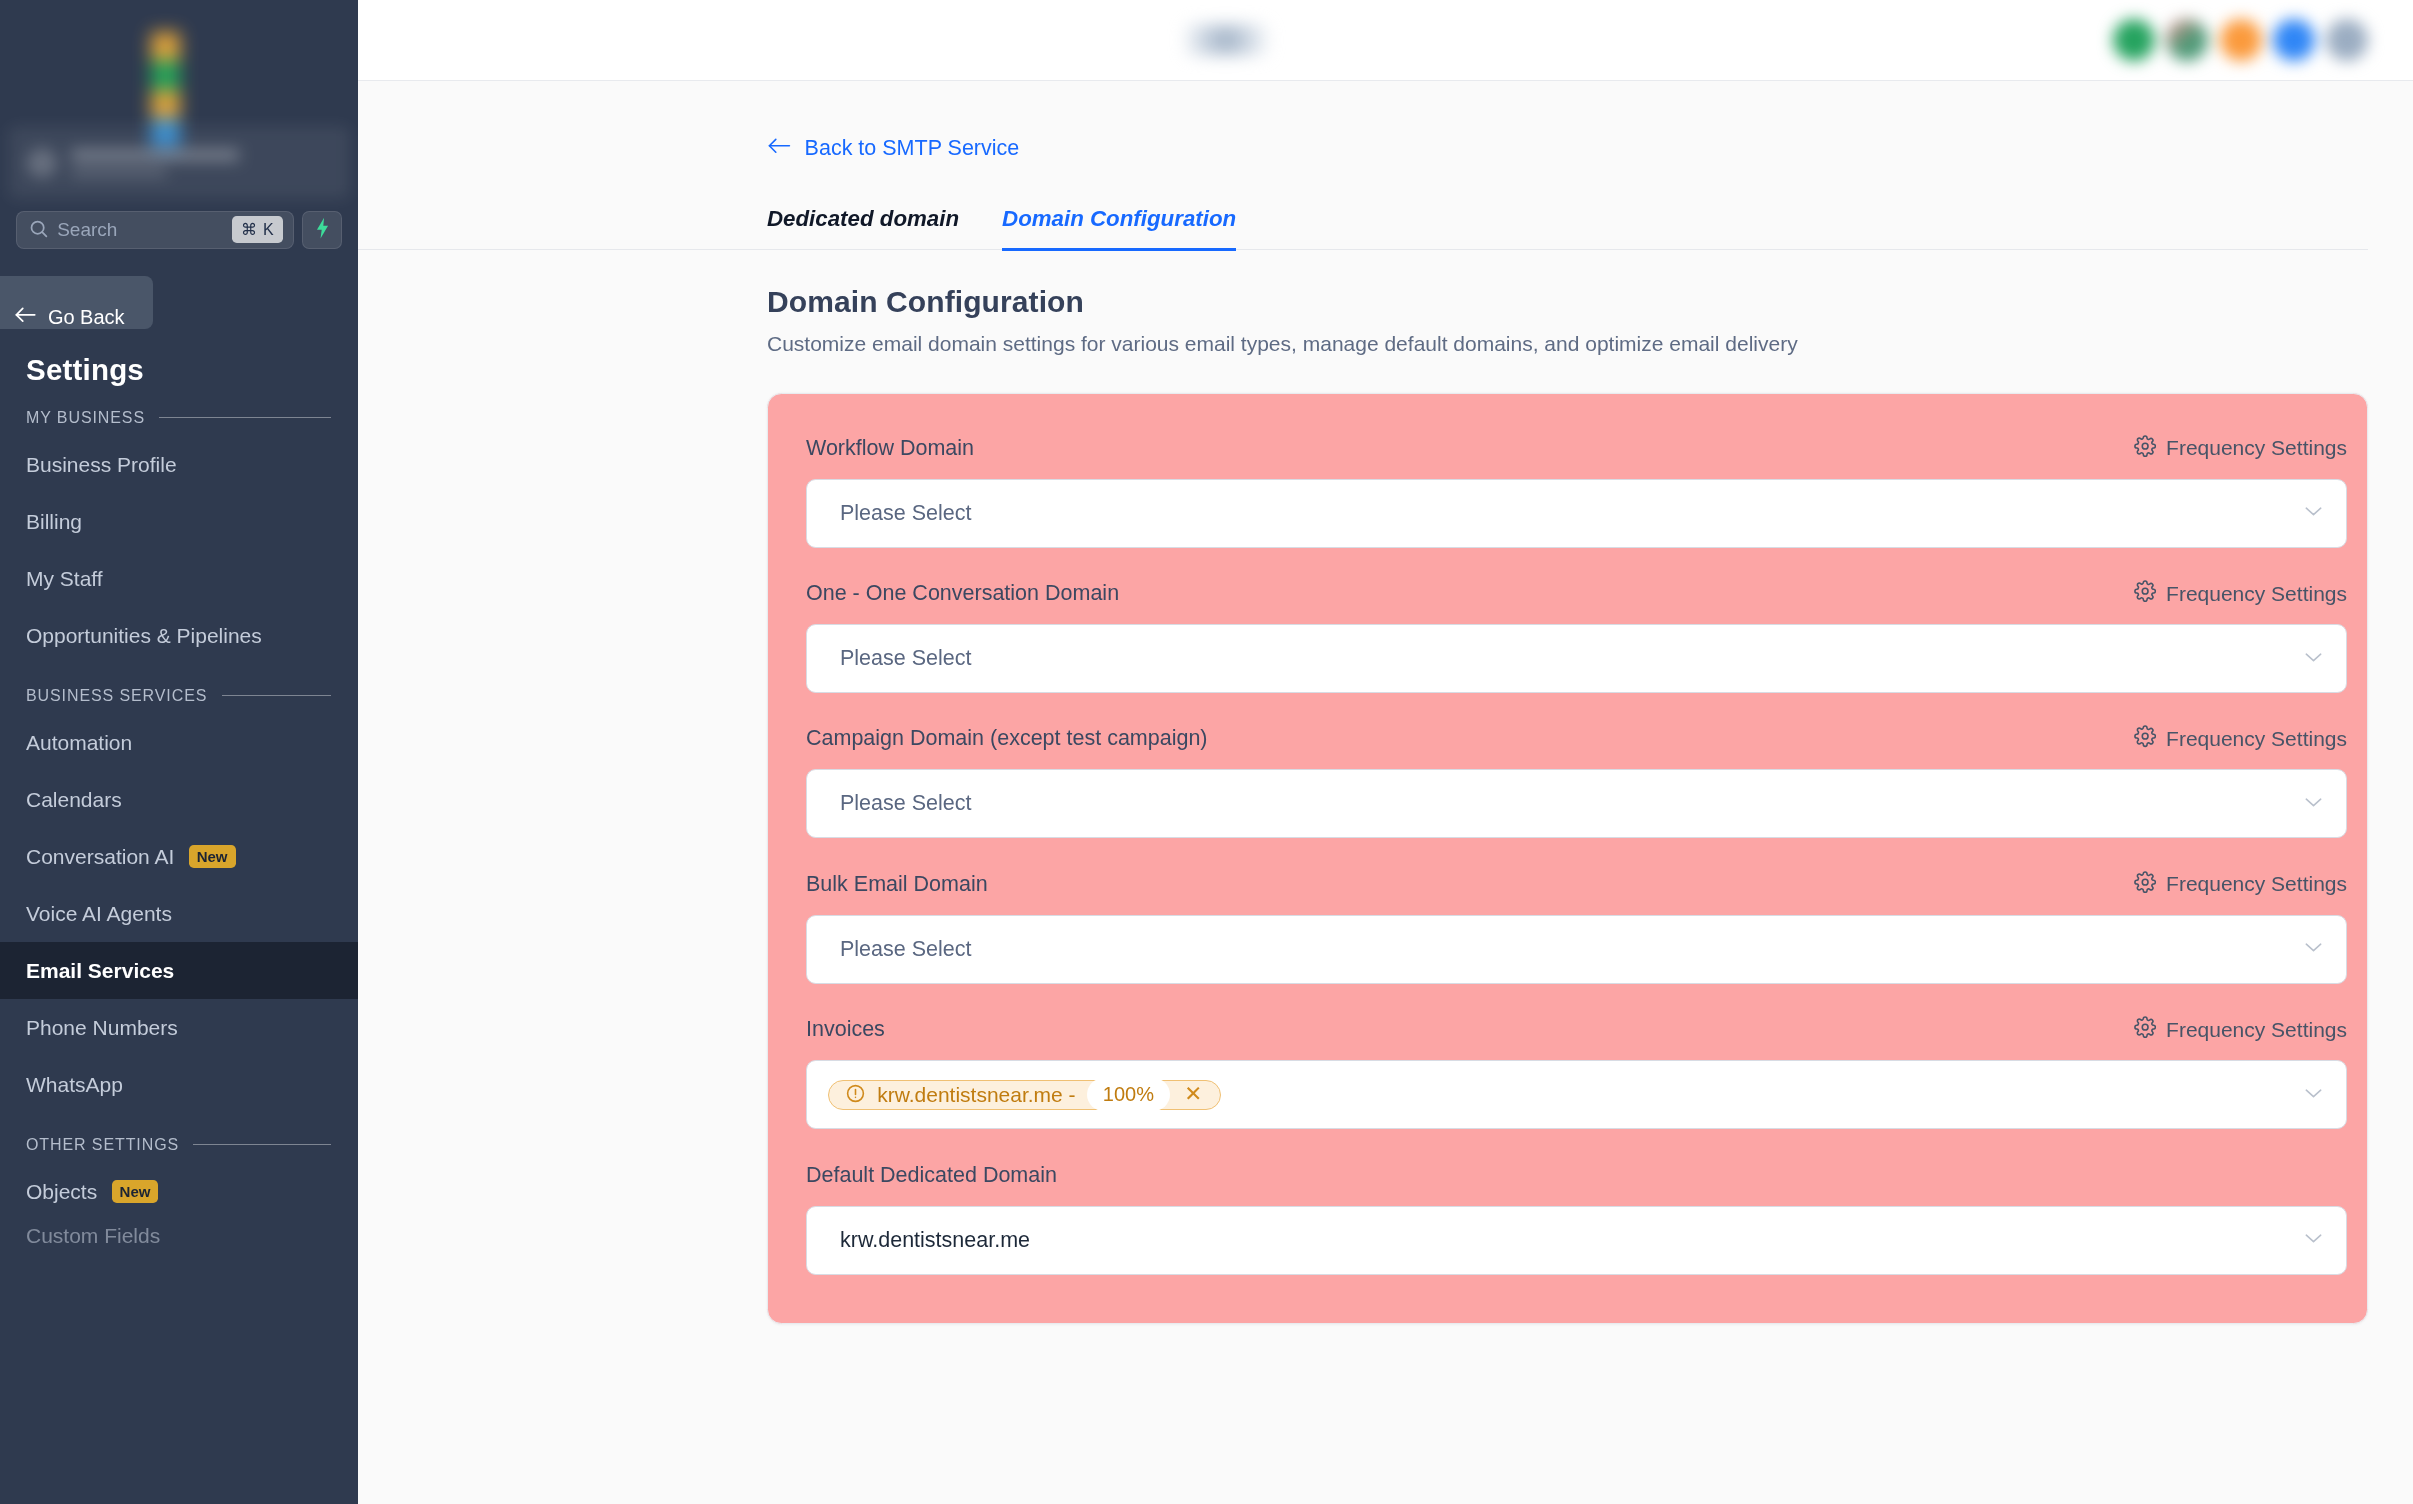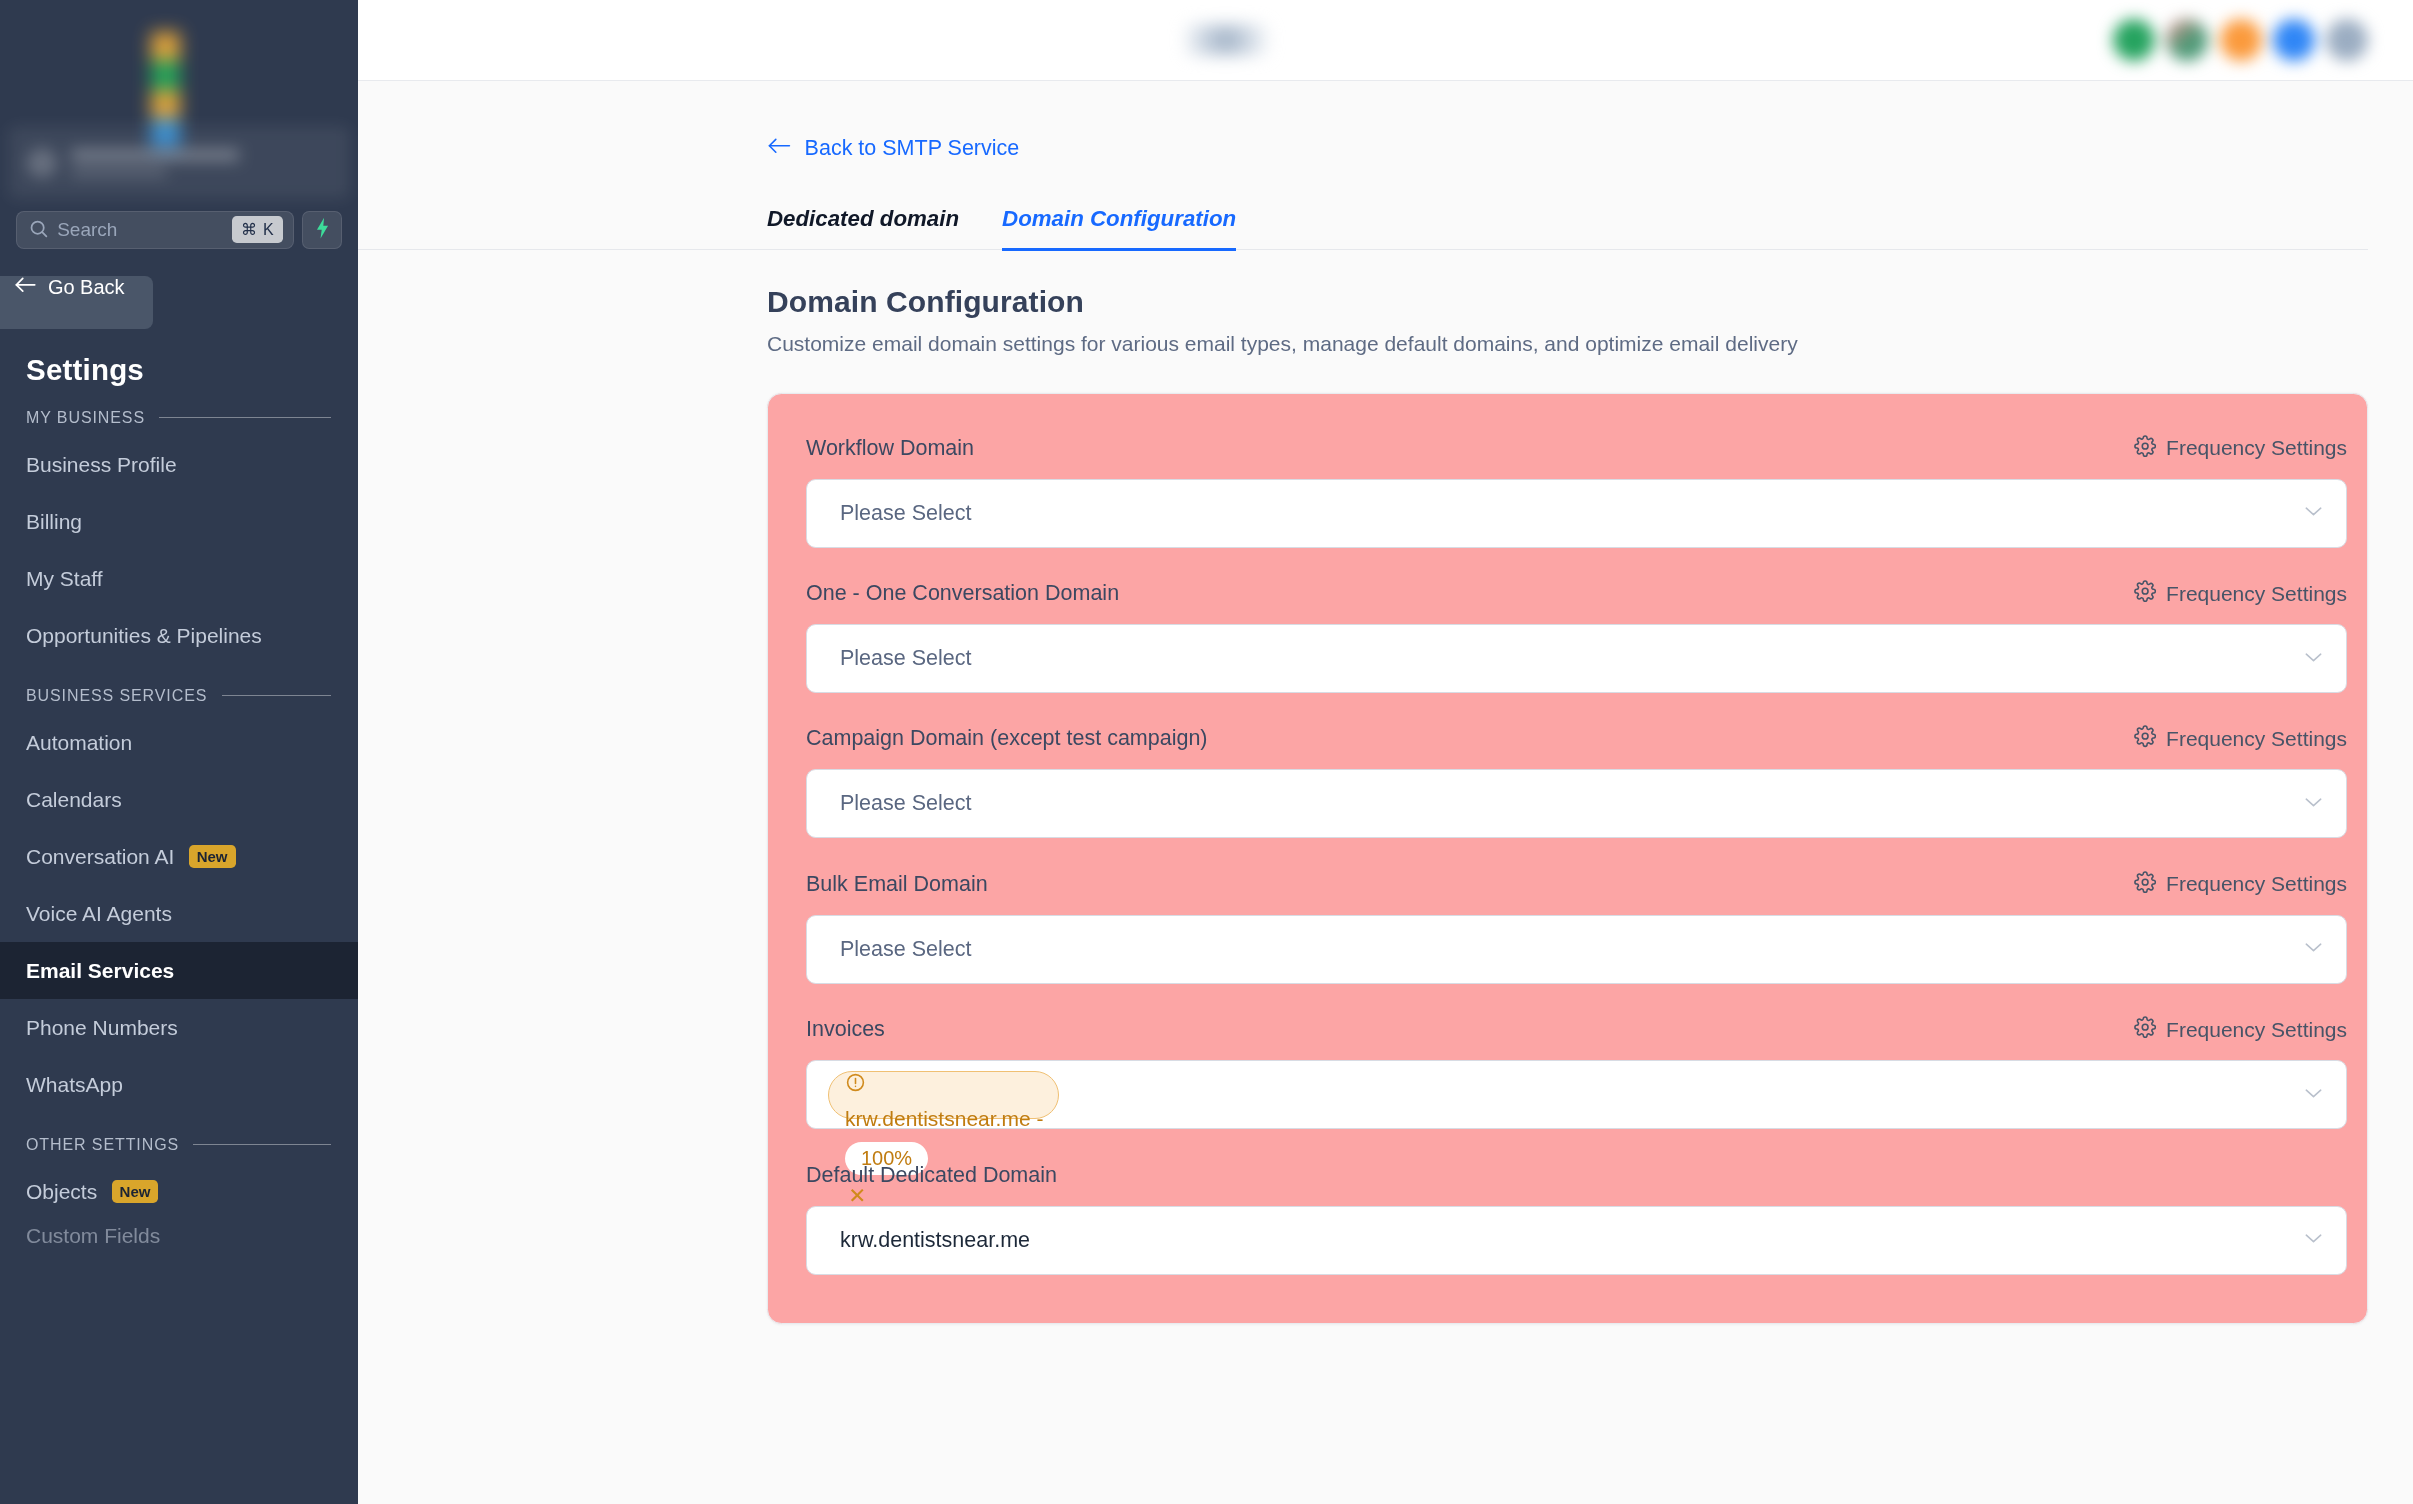--- a/index.html
+++ b/index.html
@@ -105,21 +105,21 @@
     justify-content: center;
   }
 
   .go-back {
     margin-top: 27px;
     height: 53px;
     width: 153px;
     background: #4a5669;
     border-radius: 0 8px 8px 0;
     display: flex;
-    align-items: flex-start;
+    align-items: flex-end;
     gap: 11.2px;
     padding-left: 14.4px;
     color: #ffffff;
     font-size: 20px;
     font-weight: 500;
   }
 
   .settings-title {
     color: #ffffff;
     font-size: 29.5px;
@@ -320,28 +320,27 @@
   }
   .select-value {
     font-size: 21.5px;
     color: #5a6781;
     margin-left: 12px;
   }
   .select-value.filled { color: #1d2939; }
 
   .chip {
     display: inline-flex;
-    align-items: flex-start;
+    align-items: center;
     gap: 11.2px;
     background: #fdf0dd;
     border: 0.8px solid #f0c073;
     border-radius: 797px;
-    height: 48px;
+    height: 30px;
     padding: 0 14.4px 0 16px;
-    flex-direction: column;
   }
   .chip-text {
     font-size: 21px;
     color: #c07c10;
     white-space: nowrap;
   }
   .chip-pill {
     background: #ffffff;
     border-radius: 797px;
     font-size: 20px;

